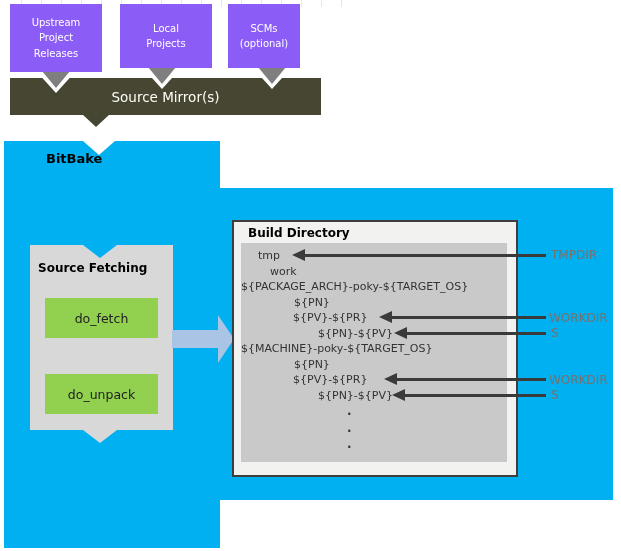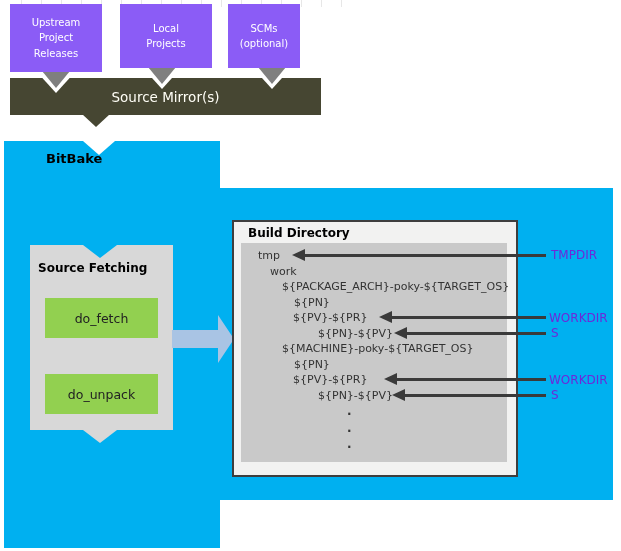--- a/index.html
+++ b/index.html
@@ -50,28 +50,28 @@
     display:flex;align-items:center;justify-content:center;}
   .task-1{top:298px;}
   .task-2{top:374px;}
 
   
   .bd-box{left:232px;top:220px;width:286px;height:257px;background:#f2f2f1;
     border:2px solid #3e3e3e;box-sizing:border-box;}
   .bd-title{left:248px;top:226px;font-size:12px;font-weight:bold;color:#000000;}
   .bd-inner{left:241px;top:243px;width:266px;height:219px;background:#c9c9c9;padding-top:5px;box-sizing:border-box;}
   .tree-line{height:15.5px;line-height:15.5px;font-size:11px;color:#333333;white-space:nowrap;}
-  .ind0{padding-left:17px;}.ind1{padding-left:29px;}.ind2{padding-left:41px;}
+  .ind0{padding-left:17px;}.ind1{padding-left:29px;}.ind2{}
   .ind3{padding-left:53px;}.ind4{padding-left:52px;}.ind5{padding-left:77px;}
   .dot-line{height:16.5px;line-height:16.5px;padding-left:106px;font-size:12px;font-weight:bold;color:#333333;}
 
   
   .ptr-line{position:absolute;height:3px;background:#3a3a3a;}
   .ptr-head{border-top:6px solid transparent;border-bottom:6px solid transparent;border-right:13px solid #3a3a3a;}
-  .ptr-label{position:absolute;font-size:12px;color:#6d28d9;height:14px;line-height:14px;}
+  .ptr-label{position:absolute;font-size:12px;color:#737373;height:14px;line-height:14px;}
 
   
   .flow-arrow{left:171px;top:312px;}
 </style>
 </head>
 <body>
 
 <div class="abs grid-strip"></div>
 
 <div class="abs blue blue-left"></div>

